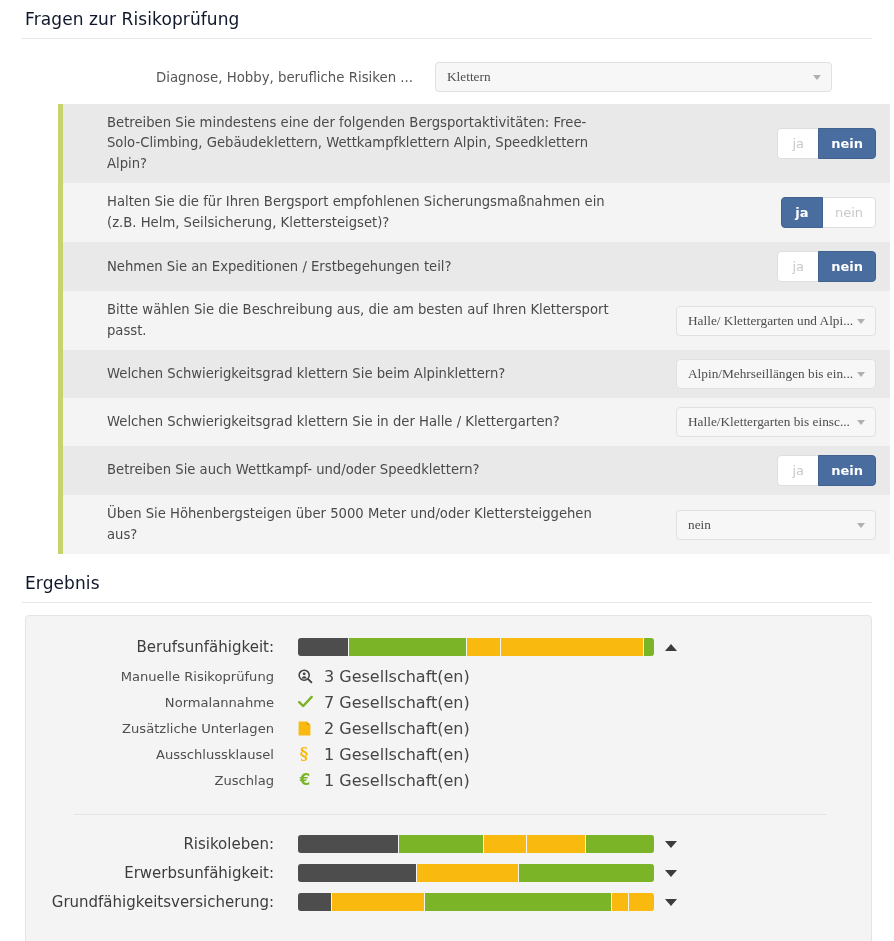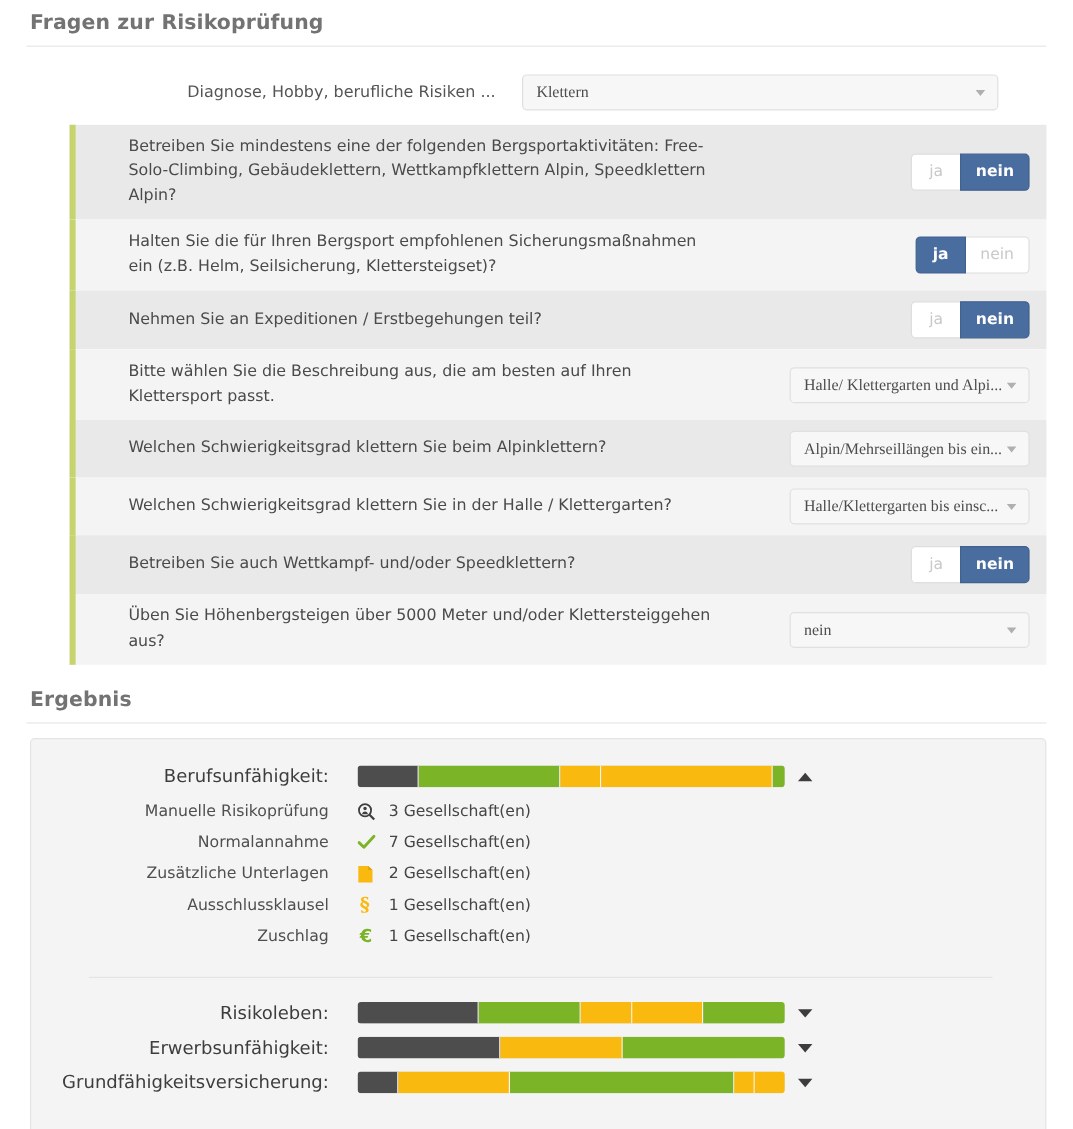--- a/index.html
+++ b/index.html
@@ -8,22 +8,22 @@
     width: 894px; height: 941px;
     background: #ffffff;
     font-family: "DejaVu Sans", sans-serif;
     -webkit-font-smoothing: antialiased;
   }
   .page { position: relative; width: 894px; height: 941px; overflow: hidden; }
 
   
   .section-head {
     font-size: 17px;
-    color: #737373;
-    font-weight: bold;
+    color: #0f172a;
+    font-weight: normal;
     padding: 0 0 9px 25px;
     letter-spacing: 0.1px;
   }
   .section-rule {
     height: 1px;
     background: #e7e7e7;
     margin: 0 22px 0 22px;
   }
 
   
@@ -59,21 +59,21 @@
     position: absolute;
     right: 10px; top: 50%;
     margin-top: -2px;
     width: 0; height: 0;
     border-left: 4.5px solid transparent;
     border-right: 4.5px solid transparent;
     border-top: 5px solid #b0b0b0;
   }
 
   
-  .questions { margin: 12px 0 0 0; padding: 0 22px 0 58px; }
+  .questions { margin: 12px 0 0 0; padding: 0 4px 0 58px; }
   .qrow {
     display: flex;
     align-items: center;
     border-left: 5px solid #c7d46d;
     min-height: 40px;
     padding: 9px 14px 9px 0;
   }
   .qrow.odd  { background: #e9e9e9; }
   .qrow.even { background: #f4f4f4; }
   .qtext {
@@ -162,21 +162,21 @@
     padding-right: 24px;
     font-size: 13.1px;
     color: #4f4f4f;
   }
   .leg-icon {
     flex: 0 0 26px;
     display: flex;
     align-items: center;
     justify-content: flex-start;
   }
-  .leg-val { font-size: 13px; color: #454545; }
+  .leg-val { font-size: 16px; color: #454545; }
 
   .divider {
     height: 1px;
     background: #e4e4e4;
     margin: 21px 8px 20px 26px;
   }
 
   .footnote {
     text-align: right;
     font-size: 12.2px;

